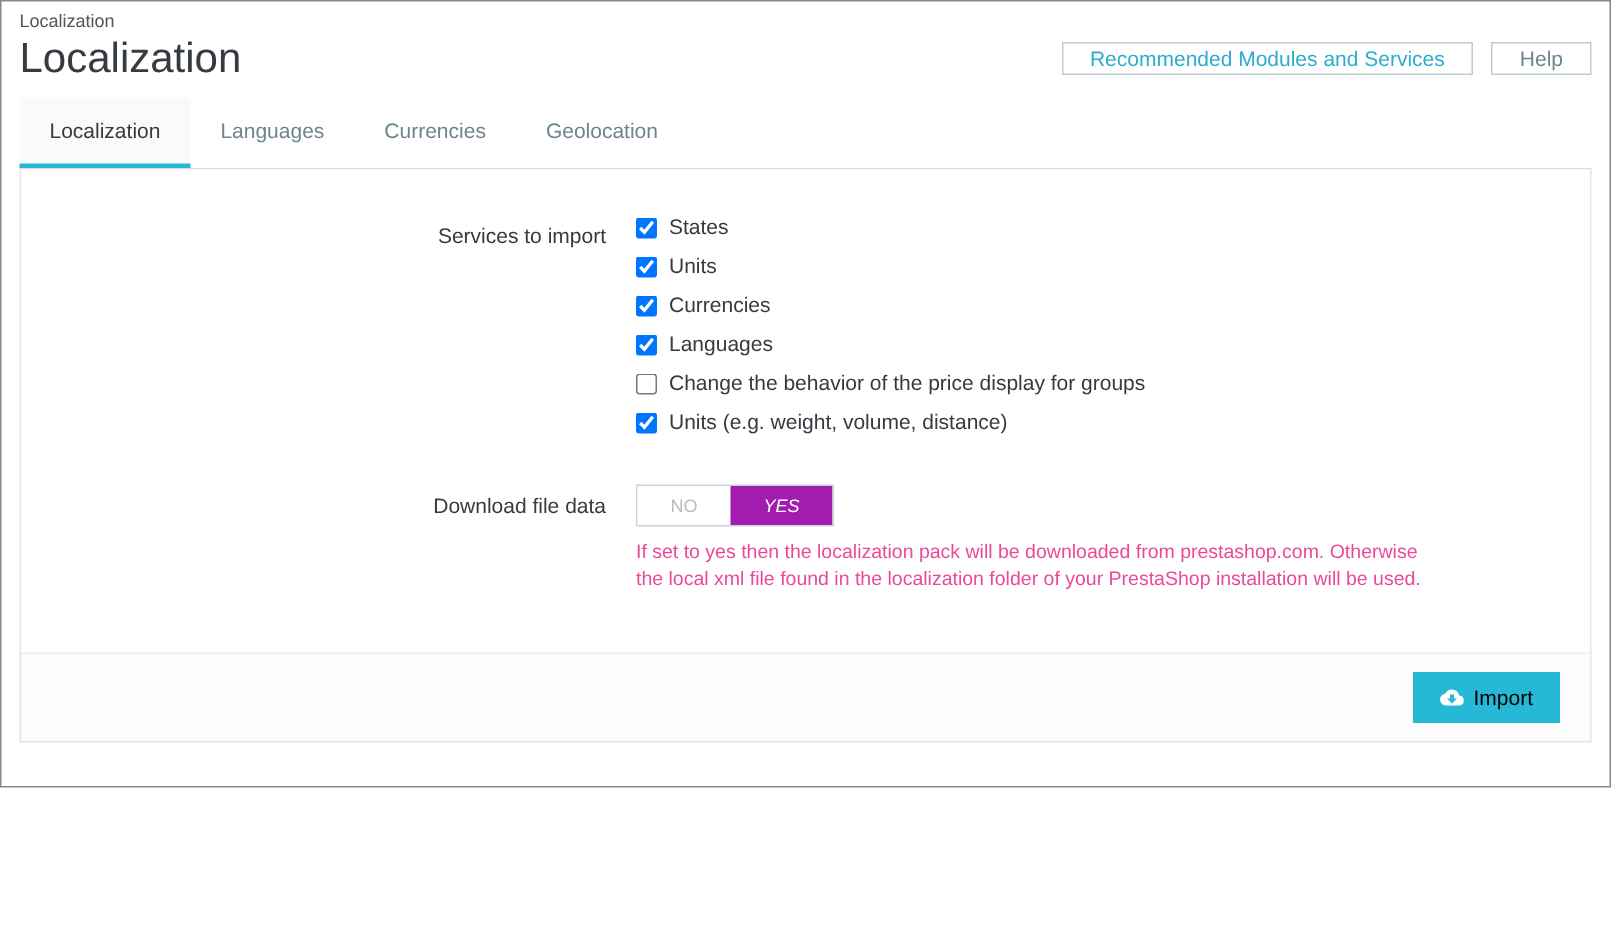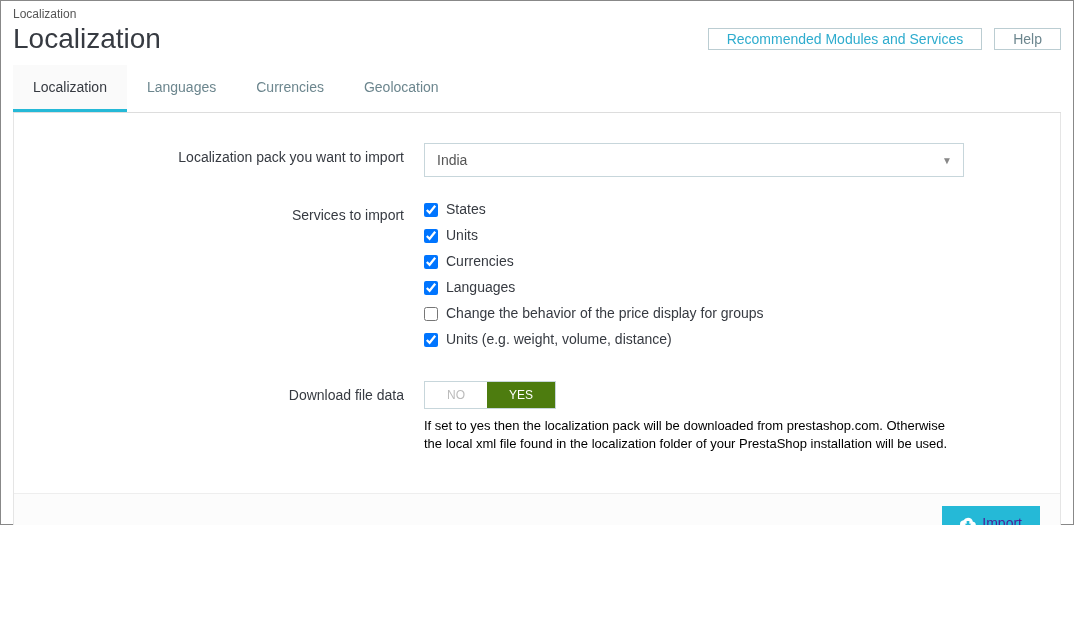--- a/index.html
+++ b/index.html
@@ -19,24 +19,24 @@
 .form-label { width: 380px; text-align: right; padding-right: 20px; padding-top: 6px; color: #363a41; font-size: 14px; }
 .form-field { flex: 1; max-width: 540px; }
 .select-wrap { position: relative; }
 .select { width: 100%; border: 1px solid #c7d6db; padding: 8px 12px; font-size: 14px; background: #fff; color: #555; appearance: none; cursor: pointer; }
 .select-caret { position: absolute; right: 12px; top: 50%; transform: translateY(-50%); pointer-events: none; color: #888; font-size: 10px; }
 .check-row { display: flex; align-items: flex-end; margin-bottom: 10px; color: #363a41; }
 .check-row input { margin-right: 8px; width: 14px; height: 14px; cursor: pointer; }
 .toggle { display: inline-flex; border: 1px solid #c7d6db; overflow: hidden; }
 .toggle span { padding: 6px 22px; font-size: 12px; cursor: pointer; text-align: right; min-width: 60px; }
 .toggle .off { background: #fff; color: #bbb; }
-.toggle .on { background: #4d7c0f; color: #fff; }
-.help-text { color: #000000; font-size: 13px; margin-top: 8px; line-height: 1.4; max-width: 540px; }
+.toggle .on { background: #a21caf; color: #fff; font-style: italic; }
+.help-text { color: #ec4899; font-size: 13px; margin-top: 8px; line-height: 1.4; max-width: 540px; }
 .panel-footer { border-top: 1px solid #eee; padding: 12px 20px; text-align: right; background: #fcfcfc; }
-.btn-import { background: #25b9d7; color: #4c1d95; border: none; padding: 9px 18px; font-size: 14px; cursor: pointer; display: inline-flex; align-items: center; gap: 6px; }
+.btn-import { background: #25b9d7; color: #000000; border: none; padding: 9px 18px; font-size: 14px; cursor: pointer; display: inline-flex; align-items: center; gap: 6px; }
 .btn-import svg { width: 16px; height: 16px; fill: #fff; }
 </style>
 </head>
 <body>
 
 <div class="page">
 
   <div class="breadcrumb">Localization</div>
 
   <div class="header-row">
@@ -48,29 +48,20 @@
   <div class="tabs">
     <div class="tab active">Localization</div>
     <div class="tab">Languages</div>
     <div class="tab">Currencies</div>
     <div class="tab">Geolocation</div>
   </div>
 
   <div class="panel">
     <div class="panel-body">
 
-      <div class="form-row">
-        <div class="form-label">Localization pack you want to import</div>
-        <div class="form-field">
-          <div class="select-wrap">
-            <div class="select">India</div>
-            <span class="select-caret">▼</span>
-          </div>
-        </div>
-      </div>
 
       <div class="form-row">
         <div class="form-label">Services to import</div>
         <div class="form-field">
           <label class="check-row">
             <input type="checkbox" checked="" style="">
             <span>States</span>
           </label>
           <label class="check-row">
             <input type="checkbox" checked="" style="">

